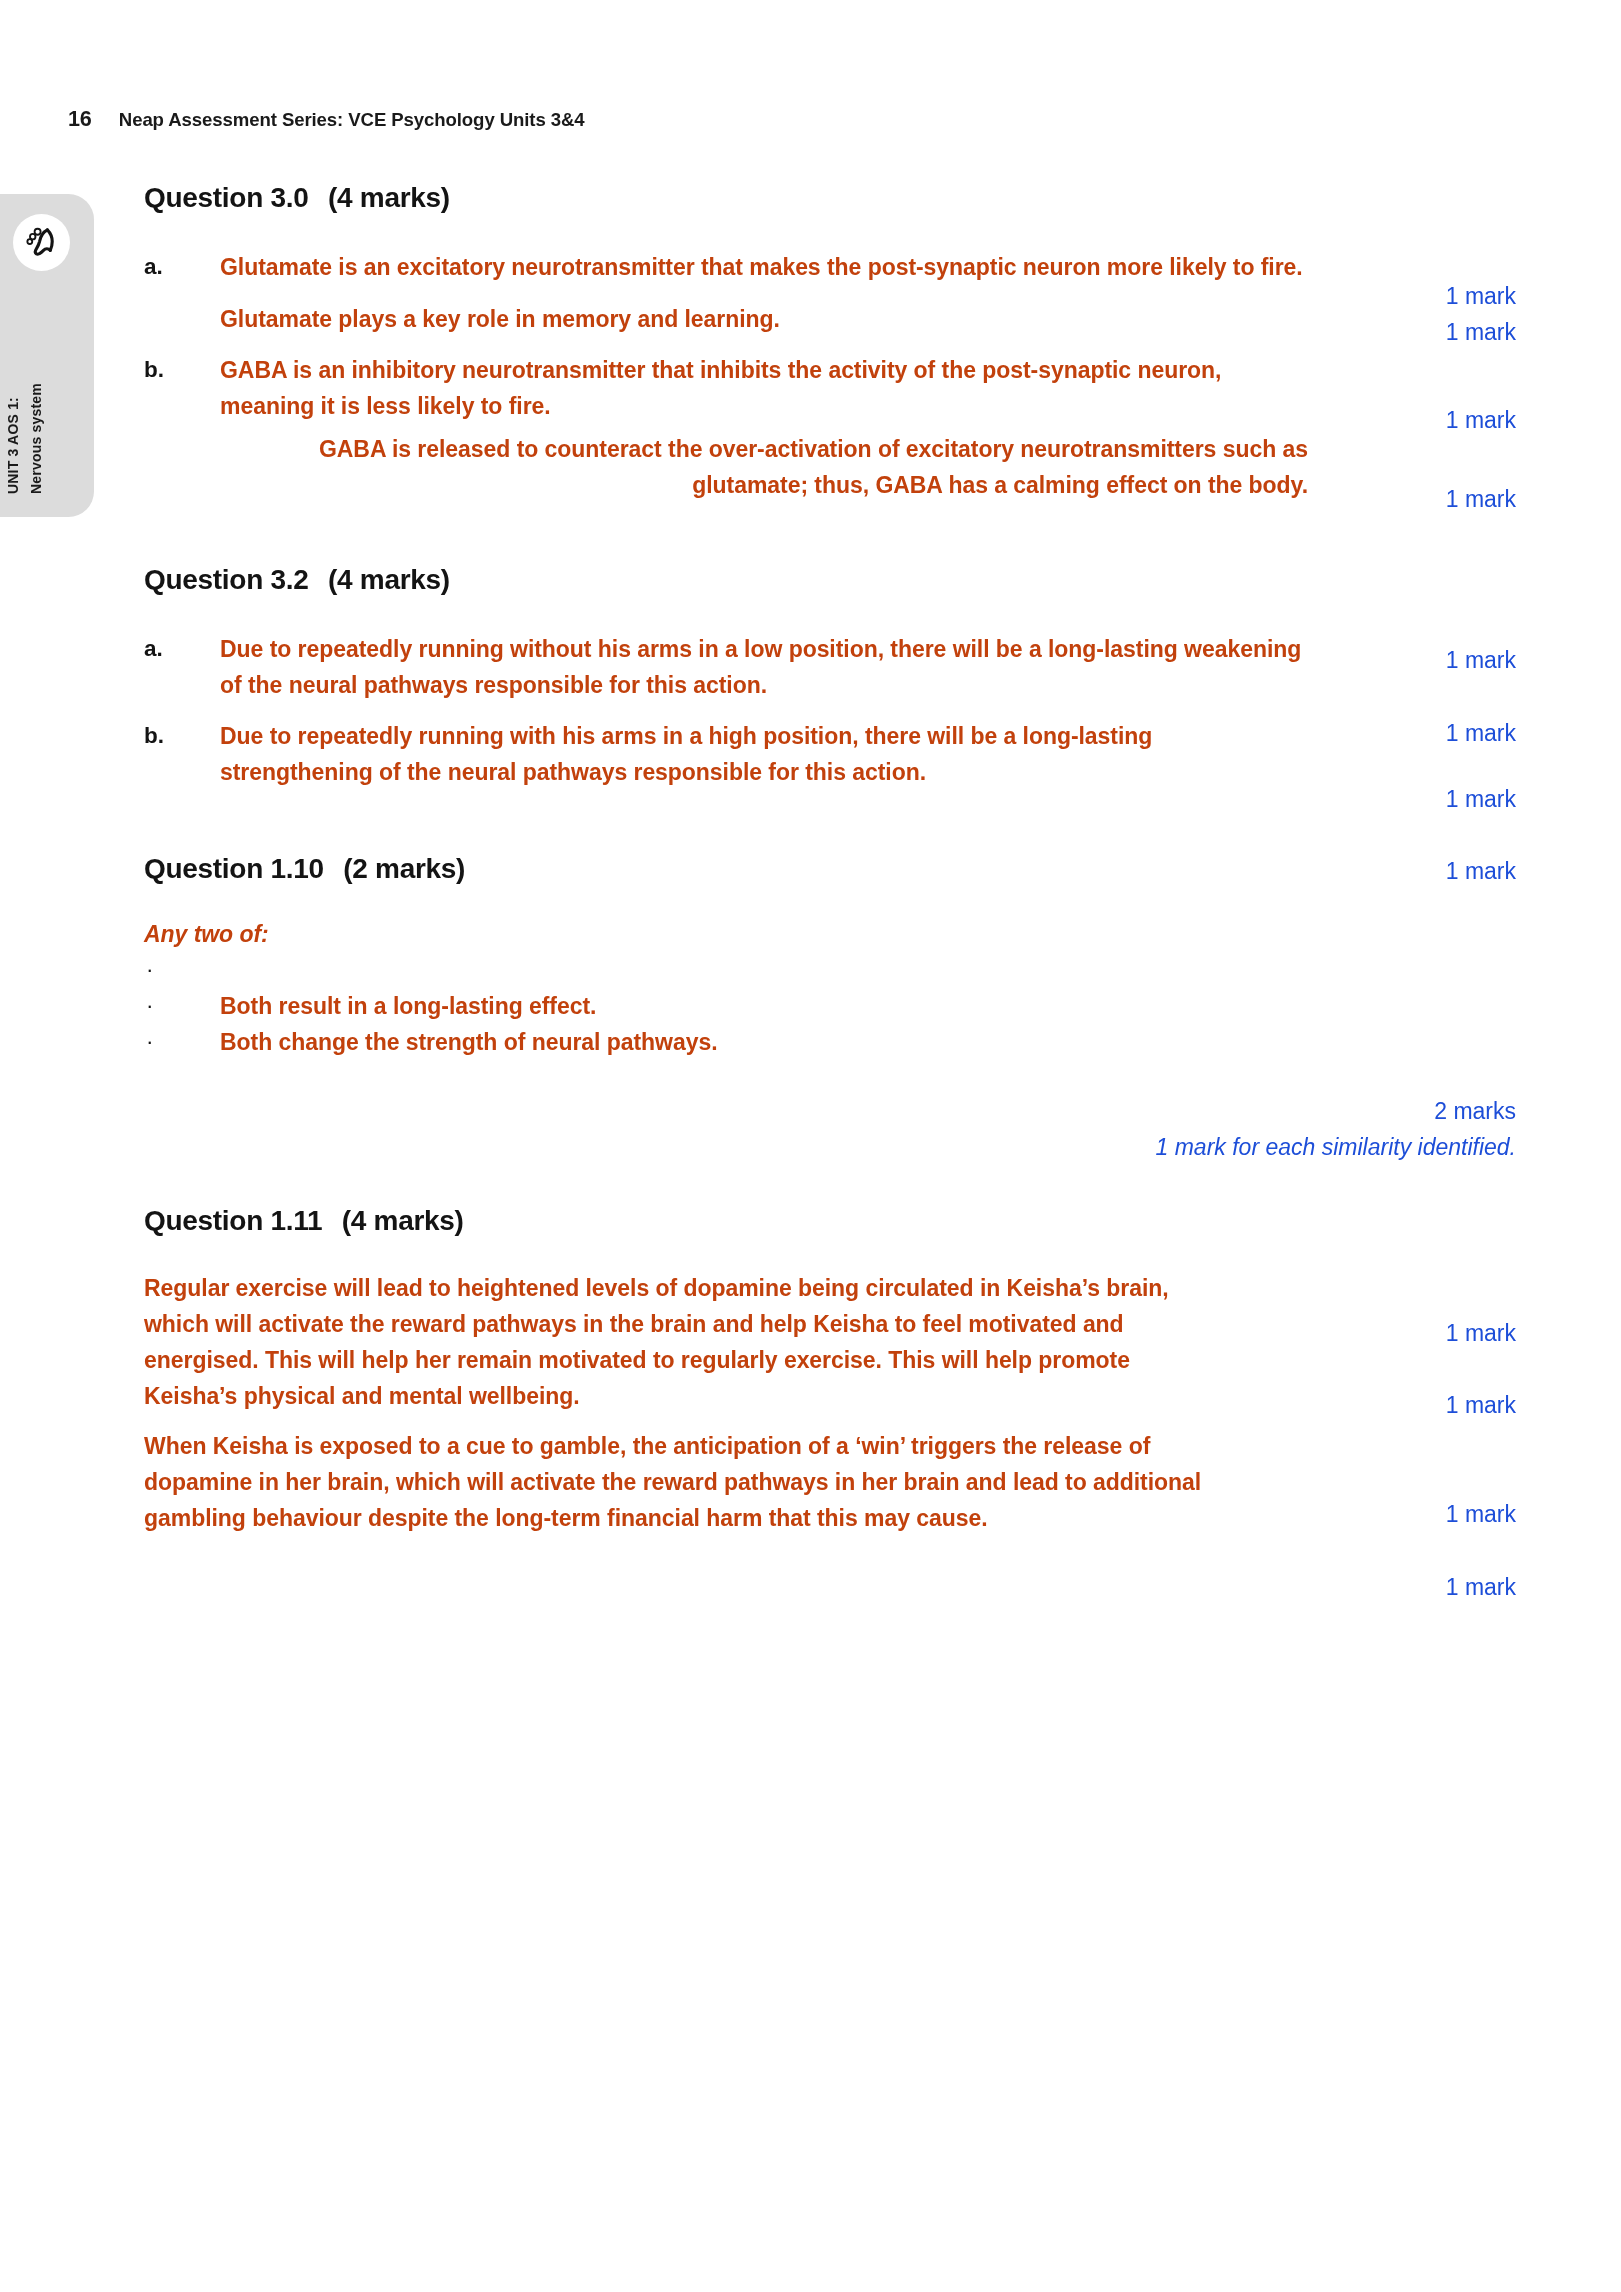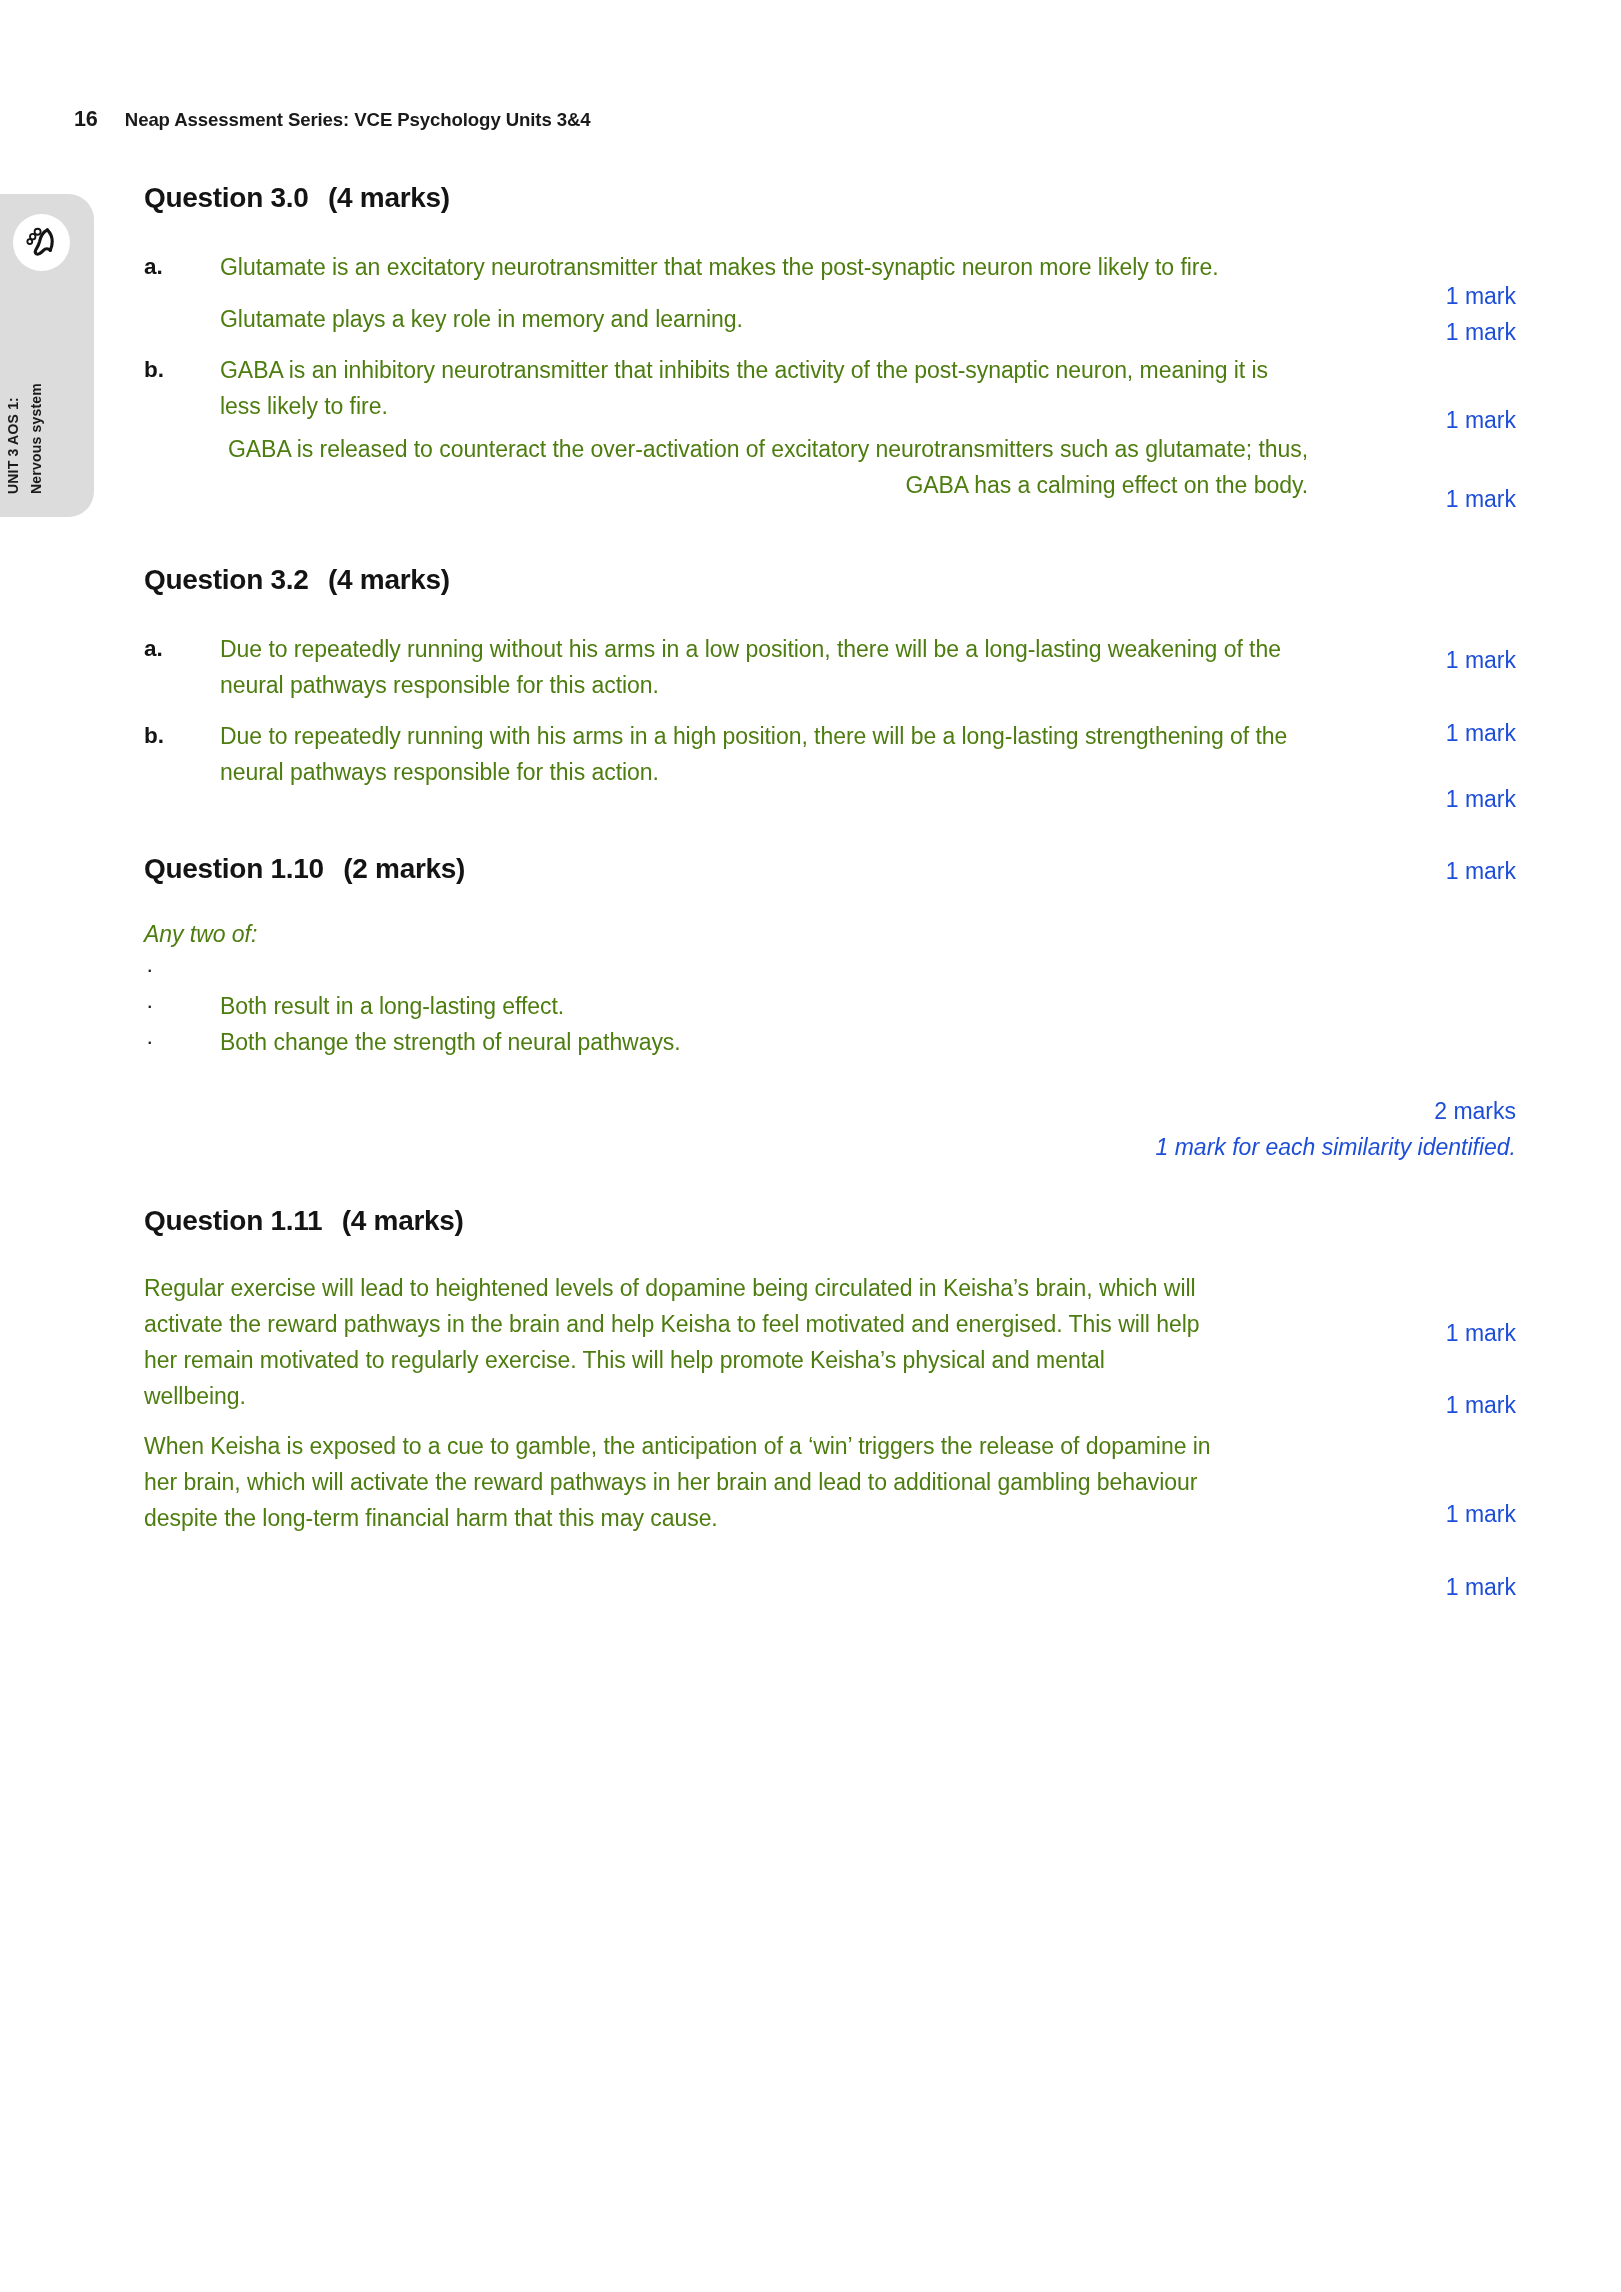--- a/index.html
+++ b/index.html
@@ -14,21 +14,21 @@
     font-family: "Liberation Sans", sans-serif;
     color: #1a1a1a;
     position: relative;
     overflow: hidden;
   }
 
   
   .page-header {
     position: absolute;
     top: 106px;
-    left: 74px;
+    left: 68px;
     display: flex;
     align-items: baseline;
     gap: 27.4px;
   }
   .page-number {
     font-size: 21.6px;
     font-weight: 700;
     letter-spacing: -0.3px;
   }
   .header-title {
@@ -117,22 +117,22 @@
   .marker.bullet {
     font-size: 22.5px;
     font-weight: 400;
     padding-left: 2px;
   }
   .body-text {
     flex: 0 0 auto;
     max-width: 1137px;
     font-size: 23px;
     line-height: 36px;
-    font-weight: 400;
-    color: #4d7c0f;
+    font-weight: 700;
+    color: #c2410c;
     letter-spacing: -0.05px;
   }
   .body-text.narrow { max-width: 1088px; }
 
   .italic { font-style: italic; }
 
   
   .marks-layer {
     position: absolute;
     left: 0; top: 0;

